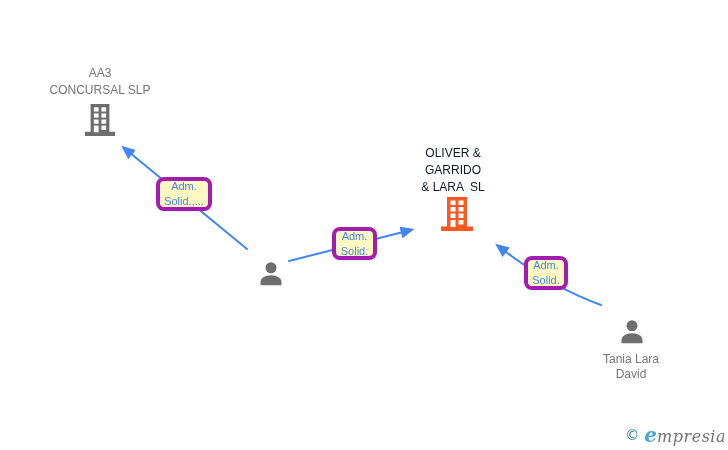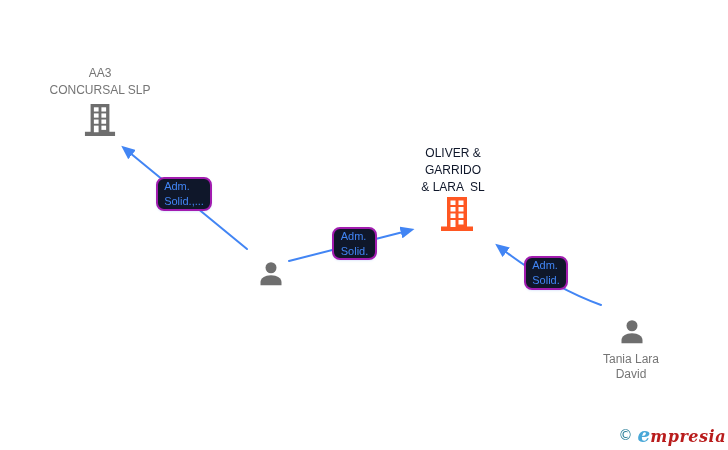--- a/index.html
+++ b/index.html
@@ -36,23 +36,24 @@
   }
   .icon { position: absolute; cursor: pointer; }
   .icon-gray { color: #6E6E6E; }
   .icon-orange { color: #FF5722; }
 
   .edge-label {
     position: absolute;
     display: flex;
     align-items: center;
     justify-content: center;
+    text-align: center;
     white-space: pre-wrap;
-    background: #0f172a;
-    border: 2px solid #a21caf;
+    background: #fef9c3;
+    border: 4px solid #a21caf;
     border-radius: 8px;
     color: #4285F4;
     font-size: 11px;
     line-height: 15px;
     box-sizing: border-box;
     box-shadow: 0 1px 2px rgba(66,133,244,0.15);
   }
   #edge-label-1 { left: 156px; top: 177px; width: 56px; height: 34px; }
   #edge-label-2 { left: 332px; top: 227px; width: 45px; height: 33px; }
   #edge-label-3 { left: 524px; top: 256px; width: 44px; height: 34px; }
@@ -76,21 +77,21 @@
   }
   .wm-c {
     font-family: "DejaVu Sans", sans-serif;
     font-style: normal;
     color: #2B7F99;
     font-size: 14px;
     margin-right: 5px;
     vertical-align: 2px;
   }
   .wm-e    { color: #49A8D8; font-size: 20px; font-weight: bold; }
-  .wm-rest { color: #b91c1c; font-size: 16px; letter-spacing: 0.5px; font-weight: bold; }
+  .wm-rest { color: #737373; font-size: 16px; letter-spacing: 0.5px; }
 </style>
 </head>
 <body>
 
 <div class="canvas">
 
   <svg width="0" height="0" style="position:absolute" aria-hidden="true">
     <defs>
       <marker id="arrowhead" markerWidth="7" markerHeight="6" refX="5.2" refY="3" orient="auto">
         <path d="M0,0 L7,3 L0,6 Z" fill="#4285F4"></path>

